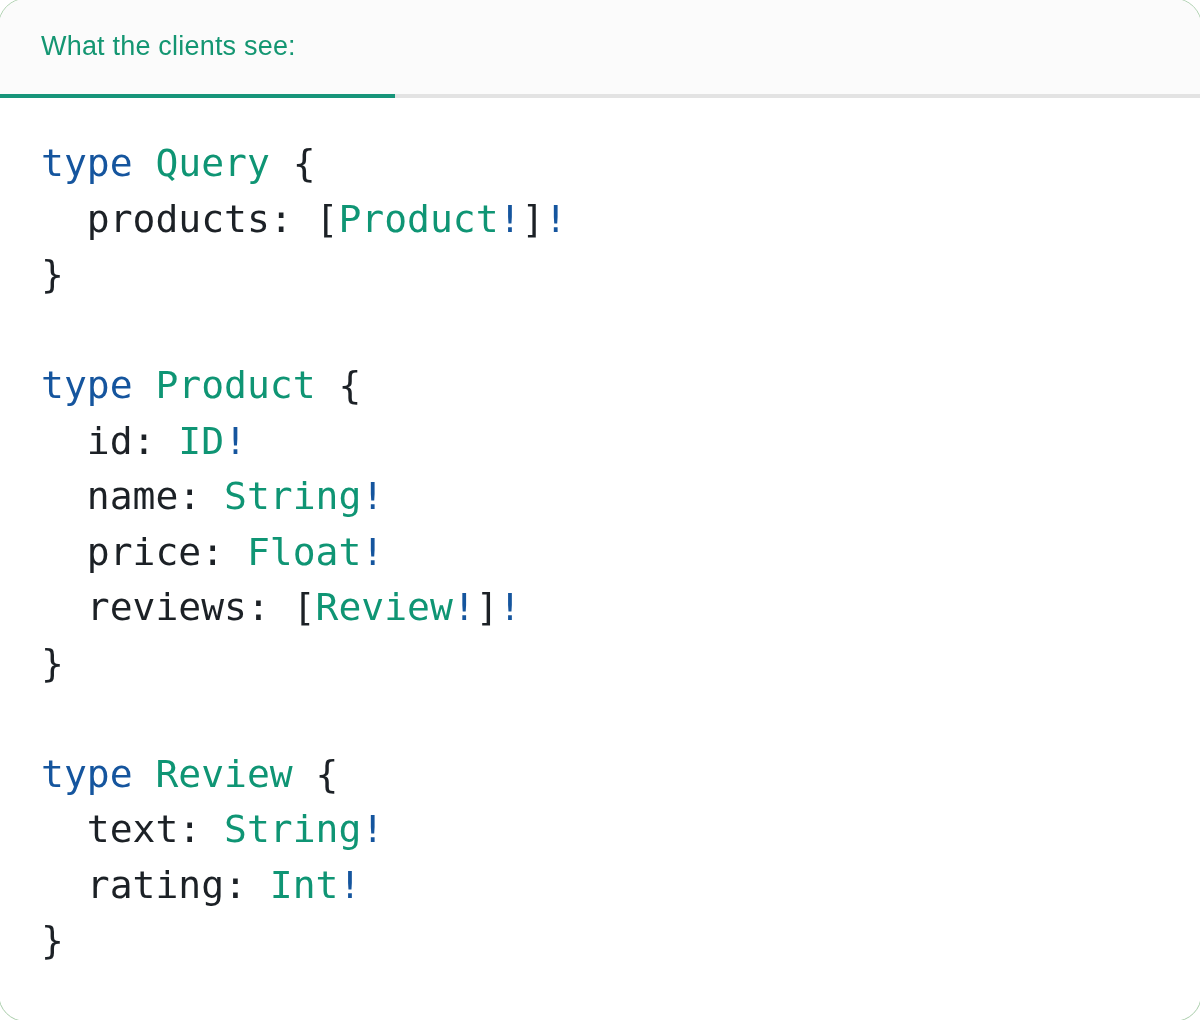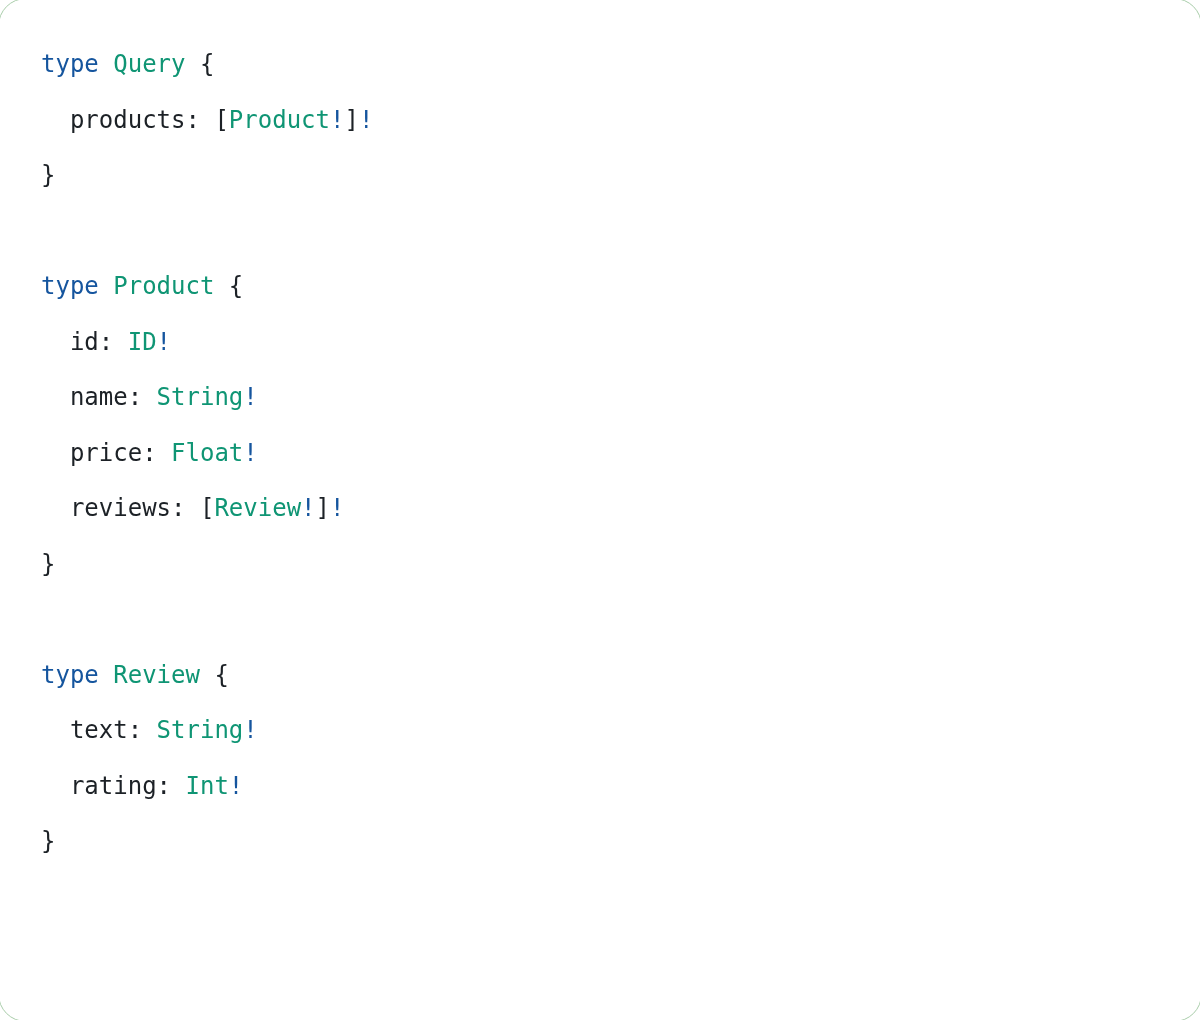--- a/index.html
+++ b/index.html
@@ -55,32 +55,38 @@
     position:absolute;
     left:0;bottom:-4px;
     width:396px;height:4px;
     background:var(--tab-teal);
   }
   .code-area{
     padding:38px 20px 0 42px;
   }
   .code{
     font-family:"DejaVu Sans Mono","Liberation Mono",monospace;
-    font-size:24px;
+    font-size:38px;
     line-height:55.5px;
     color:var(--plain);
     white-space:pre;
   }
   .code-line{min-height:55.5px;}
   .tk-kw{color:var(--blue);}
   .tk-ty{color:var(--teal);}
   .tk-bg{color:var(--blue);}
   .tk-pl{color:var(--plain);}
 </style>
 </head>
 <body>
 
 <div class="card">
+  <div class="tab-bar">
+    <div class="tab">
+      <span class="tab-label">What the clients see:</span>
+    </div>
+    <div class="active-indicator"></div>
+  </div>
 
   <div class="code-area">
     <div class="code"><div class="code-line"><span class="tk-kw">type</span><span class="tk-pl"> </span><span class="tk-ty">Query</span><span class="tk-pl"> {</span></div><div class="code-line"><span class="tk-pl">  products: [</span><span class="tk-ty">Product</span><span class="tk-bg">!</span><span class="tk-pl">]</span><span class="tk-bg">!</span></div><div class="code-line"><span class="tk-pl">}</span></div><div class="code-line">&nbsp;</div><div class="code-line"><span class="tk-kw">type</span><span class="tk-pl"> </span><span class="tk-ty">Product</span><span class="tk-pl"> {</span></div><div class="code-line"><span class="tk-pl">  id: </span><span class="tk-ty">ID</span><span class="tk-bg">!</span></div><div class="code-line"><span class="tk-pl">  name: </span><span class="tk-ty">String</span><span class="tk-bg">!</span></div><div class="code-line"><span class="tk-pl">  price: </span><span class="tk-ty">Float</span><span class="tk-bg">!</span></div><div class="code-line"><span class="tk-pl">  reviews: [</span><span class="tk-ty">Review</span><span class="tk-bg">!</span><span class="tk-pl">]</span><span class="tk-bg">!</span></div><div class="code-line"><span class="tk-pl">}</span></div><div class="code-line">&nbsp;</div><div class="code-line"><span class="tk-kw">type</span><span class="tk-pl"> </span><span class="tk-ty">Review</span><span class="tk-pl"> {</span></div><div class="code-line"><span class="tk-pl">  text: </span><span class="tk-ty">String</span><span class="tk-bg">!</span></div><div class="code-line"><span class="tk-pl">  rating: </span><span class="tk-ty">Int</span><span class="tk-bg">!</span></div><div class="code-line"><span class="tk-pl">}</span></div></div>
   </div>
 </div>
 
 </body></html>

